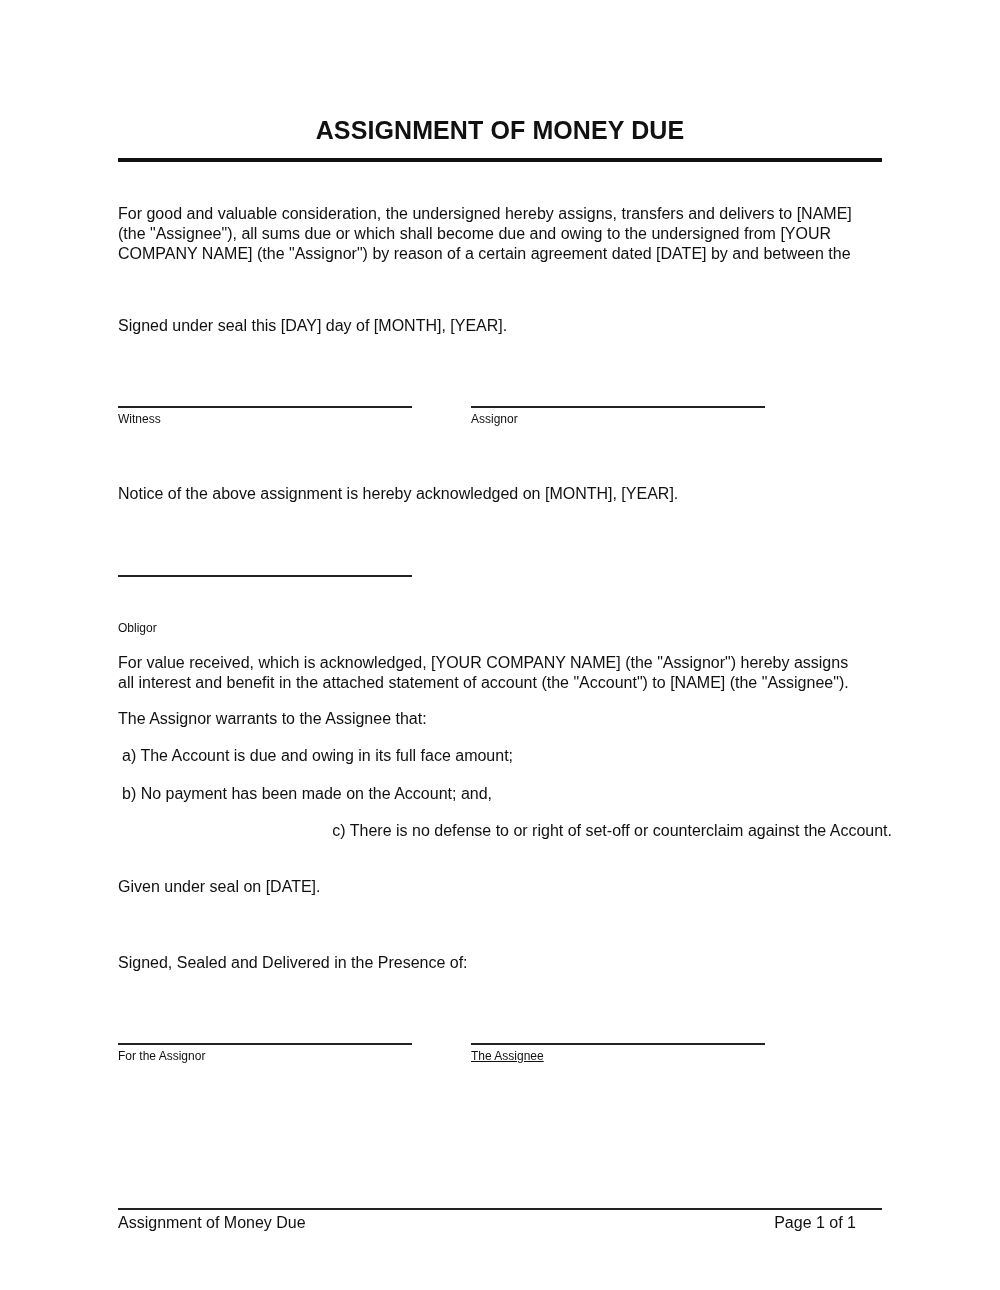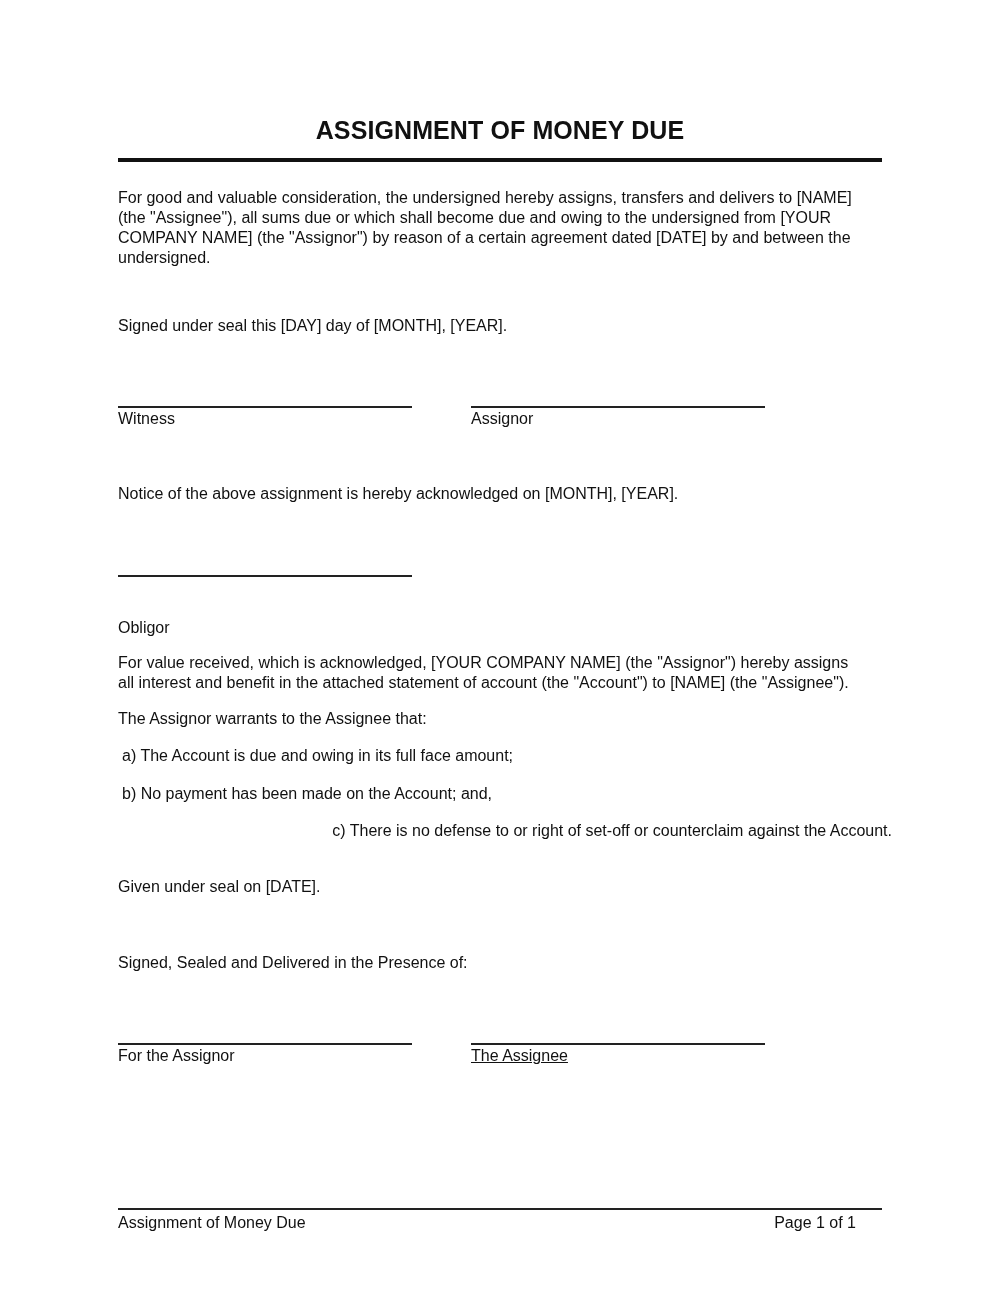--- a/index.html
+++ b/index.html
@@ -8,35 +8,34 @@
       font-family: "Liberation Sans", sans-serif; color: #111111;
     }
     .abs { position: absolute; }
     .title {
       left: 118px; width: 764px; top: 116px; text-align: center;
       font-size: 25px; font-weight: bold; letter-spacing: 0.1px;
     }
     .rule-thick { left: 118px; width: 764px; height: 4px; background: #111; }
     .para { left: 118px; width: 770px; font-size: 16px; line-height: 20px; }
     .sigline { height: 1.5px; background: #222; width: 294px; }
-    .siglabel { font-size: 16px; line-height: 20px; }
+    .siglabel { font-size: 12px; line-height: 20px; }
     .footer-rule { left: 118px; width: 764px; height: 2px; background: #222; top: 1208px; }
     .footer { font-size: 16px; top: 1214px; }
   </style>
 </head>
 <body>
 
 <div class="abs title">ASSIGNMENT OF MONEY DUE</div>
 <div class="abs rule-thick" style="top:158px;"></div>
 
-<div class="abs para" style="top:188px;">
+<div class="abs para" style="top:204px;">
   <div>For good and valuable consideration, the undersigned hereby assigns, transfers and delivers to [NAME]</div>
   <div>(the "Assignee"), all sums due or which shall become due and owing to the undersigned from [YOUR</div>
   <div>COMPANY NAME] (the "Assignor") by reason of a certain agreement dated [DATE] by and between the</div>
-  <div>undersigned.</div>
 </div>
 
 <div class="abs para" style="top:316px;">Signed under seal this [DAY] day of [MONTH], [YEAR].</div>
 
 <div class="abs sigline" style="left:118px; top:406px;"></div>
 <div class="abs siglabel" style="left:118px; top:409px;">Witness</div>
 <div class="abs sigline" style="left:471px; top:406px;"></div>
 <div class="abs siglabel" style="left:471px; top:409px;">Assignor</div>
 
 <div class="abs para" style="top:484px;">Notice of the above assignment is hereby acknowledged on [MONTH], [YEAR].</div>

